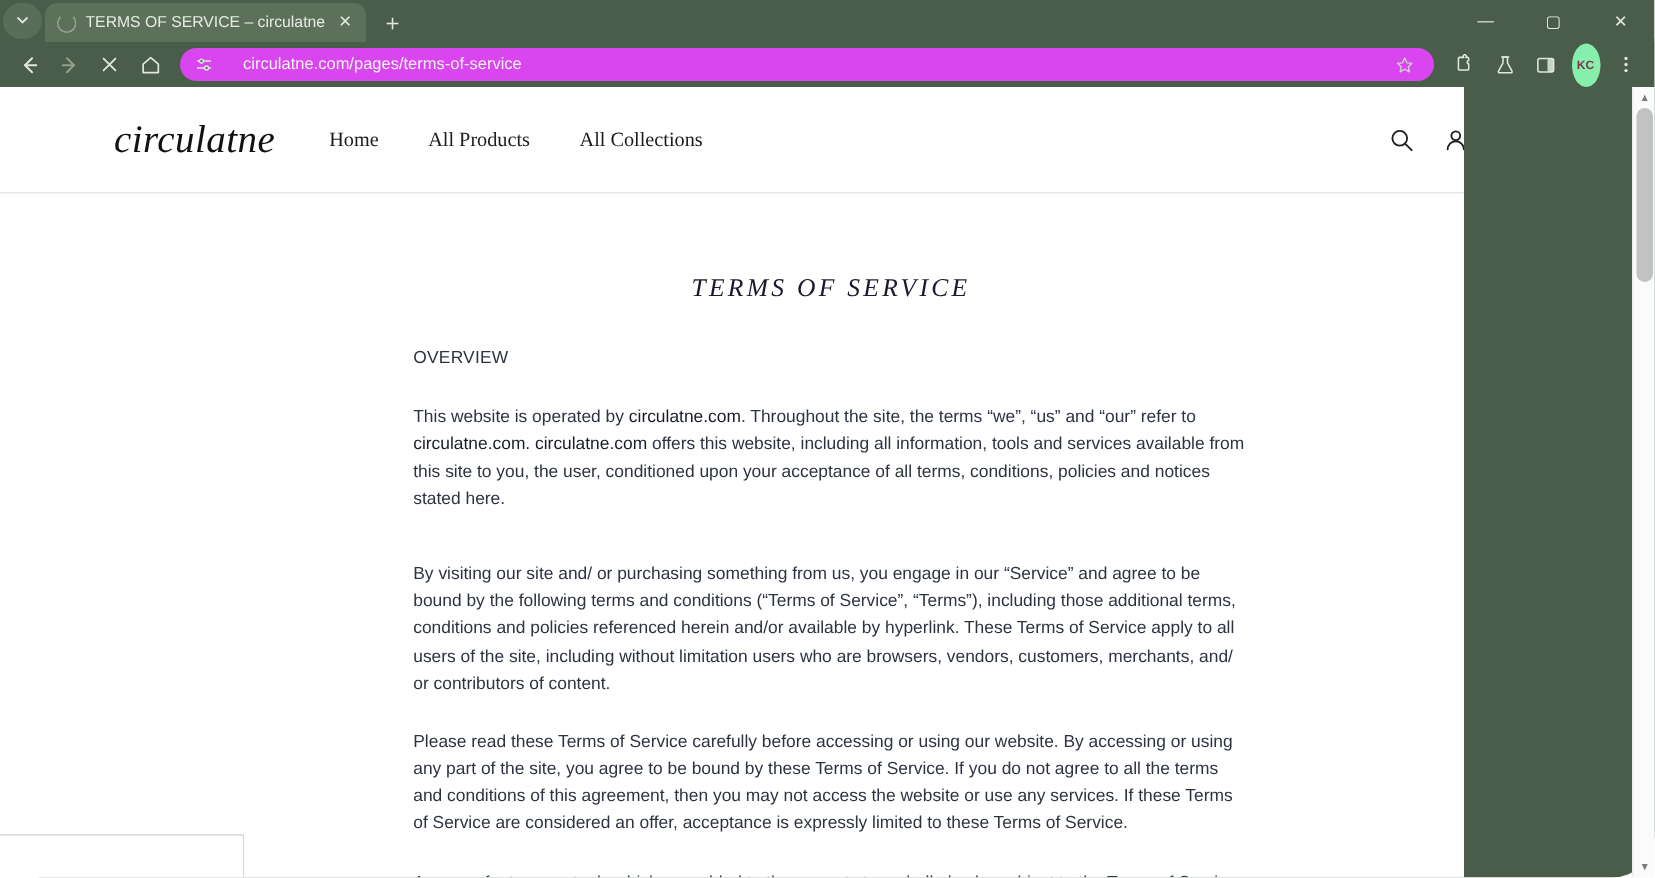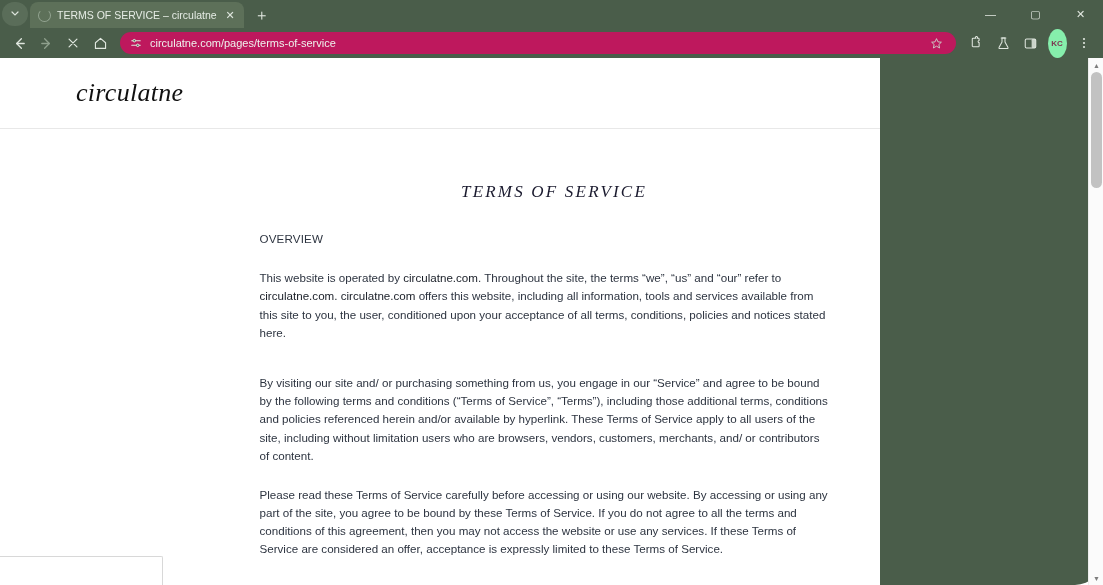--- a/index.html
+++ b/index.html
@@ -61,38 +61,38 @@
     display: flex; align-items: center; padding: 0 6px; gap: 1px;
   }
   .tb-icon {
     width: 26px; height: 26px; border-radius: 50%;
     display: flex; align-items: center; justify-content: center;
     color: #e0e7df; flex: 0 0 auto;
   }
   .tb-icon.dim { color: #8fa08d; }
   .tb-icon svg { display: block; }
   .omnibox {
-    flex: 1; height: 22px; background: #be185d; border-radius: 11px;
-    display: flex; align-items: center; padding: 0 10px; gap: 8px;
+    flex: 1; height: 22px; background: #d946ef; border-radius: 11px;
+    display: flex; align-items: center; padding: 0 10px; gap: 20px;
     margin: 0 6px; min-width: 0;
   }
   .omnibox .url {
     font-size: 11px; color: #eef2ed; white-space: nowrap;
     overflow: hidden; text-overflow: ellipsis;
   }
   .avatar {
     width: 19px; height: 29px; border-radius: 50%;
     background: #86efac; display: flex; align-items: center; justify-content: center;
     font-size: 8px; color: #7d3550; font-weight: bold;
   }
 
   
   .viewport {
     position: absolute; top: 58px; left: 0;
-    width: 880px; height: 527px; background: #ffffff; overflow: hidden;
+    width: 976px; height: 527px; background: #ffffff; overflow: hidden;
   }
   .page {
     position: absolute; top: 0; left: 0; width: 1088px; height: 527px;
     background: #ffffff; overflow: hidden;
   }
 
   
   .site-header {
     height: 71px; display: flex; align-items: center;
     padding: 0 72px 0 76px; border-bottom: 1px solid #e8e8e8;
@@ -122,21 +122,21 @@
     text-align: center;
     font-family: "Liberation Serif", serif; font-style: italic;
     font-size: 17px; letter-spacing: 2.2px; color: #1a1a2e;
     margin-top: 53px; margin-bottom: 0;
     font-weight: normal;
     padding-left: 20px;
   }
   .body-wrap { width: 573px; margin: 0 auto; padding-left: 2px; }
   .body-wrap p, .body-wrap h2 {
     font-size: 11.6px; line-height: 1.57; color: #2d3440;
-    font-weight: normal; font-family: "Liberation Sans", sans-serif;
+    font-weight: normal; font-family: "Liberation Sans", sans-serif; margin-left: 16px;
   }
   .sec-head { margin-top: 28px; margin-bottom: 0; letter-spacing: .15px; }
   .para { margin-top: 21px; }
   .para b { font-weight: normal; color: #181d26; }
 
   
   .status-bubble {
     position: absolute; left: 0; bottom: 0;
     width: 163px; height: 29px; background: #ffffff;
     border-top: 1px solid #d8d8d8; border-right: 1px solid #d8d8d8;
@@ -274,20 +274,25 @@
           </svg>
       </span>
     </div>
   </div>
 
   <div class="viewport">
     <div class="page">
 
       <div class="site-header">
         <div class="logo">circulatne</div>
+        <div class="nav">
+          <a href="#">Home</a>
+          <a href="#">All Products</a>
+          <a href="#">All Collections</a>
+        </div>
         <div class="header-actions">
           <span class="hicon">
             <svg width="17" height="17" viewBox="0 0 18 18">
                 <circle cx="7.6" cy="7.6" r="5.2" stroke="currentColor" stroke-width="1.3" fill="none"></circle>
                 <path d="M11.5 11.5 L16 16" stroke="currentColor" stroke-width="1.3" stroke-linecap="round"></path>
               </svg>
           </span>
           <span class="hicon">
             <svg width="17" height="17" viewBox="0 0 18 18">
                 <circle cx="9" cy="5.8" r="3.1" stroke="currentColor" stroke-width="1.3" fill="none"></circle>

